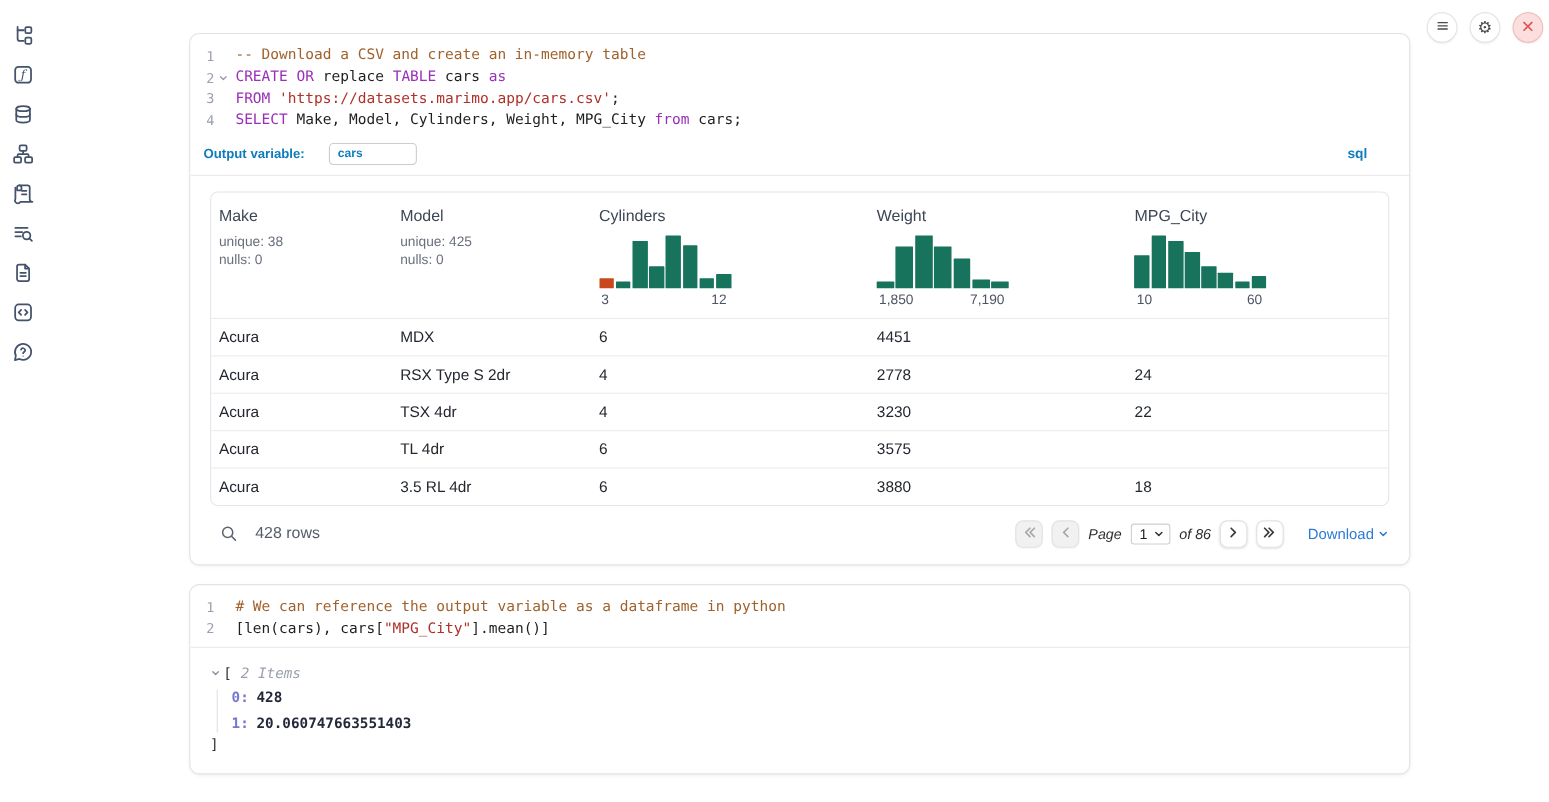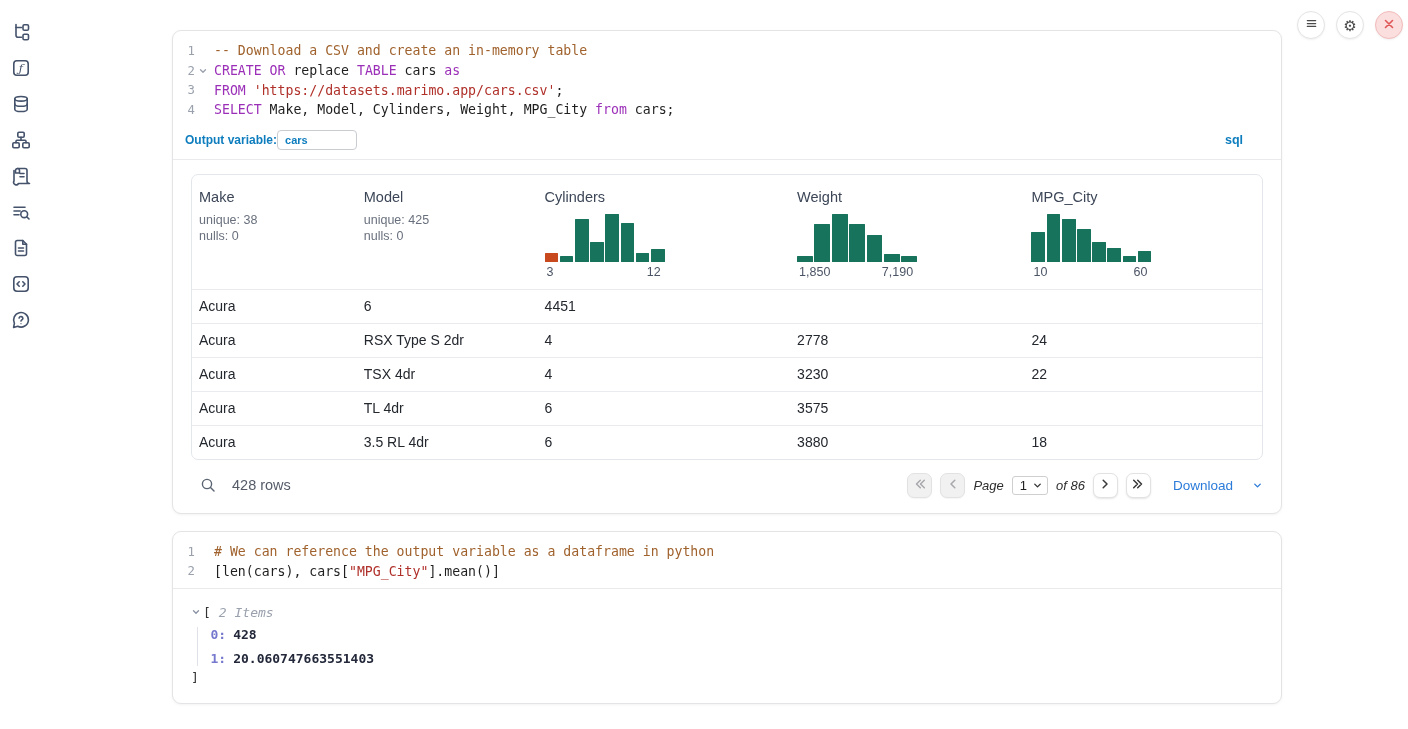--- a/index.html
+++ b/index.html
@@ -33,21 +33,21 @@
   .lnum { width:22px; text-align:right; color:#9aa1ad; font-size:12.3px; flex:none; }
   .fold { width:13px; margin-left:1px; flex:none; display:flex; align-items:center;
     justify-content:center; color:#9aa1ad; }
   .ctext { padding-left:5px; white-space:pre; color:#1f1f1f; }
   .tok-k { color:var(--kw); }
   .tok-s { color:var(--str); }
   .tok-c { color:var(--cmt); }
   .tok-p { color:#1f1f1f; }
 
   
-  .outvar-row { display:flex; align-items:center; gap:0; padding:3px 12px 9px;
+  .outvar-row { display:flex; align-items:center; gap:22px; padding:3px 12px 9px;
     border-bottom:1px solid #eaeaec; }
   .outvar-label { font-size:12px; font-weight:700; color:var(--accent); }
   .outvar-input { width:80px; border:1px solid #c9ccd1; border-radius:4px;
     font-size:11px; font-weight:700; color:var(--accent); padding:3px 7px;
     font-family:"Liberation Sans", sans-serif; background:#fff; }
   .lang-badge { margin-left:auto; margin-right:26px; font-size:12.5px; font-weight:700;
     color:var(--accent); }
 
   
   .table-box { margin:14px 18px 0; border:1px solid #e3e6ea; border-radius:7px; overflow:hidden; }
@@ -70,21 +70,21 @@
   .pager { margin-left:auto; display:flex; align-items:center; gap:8px; }
   .page-btn { width:25px; height:25px; border-radius:7px; border:1px solid #e2e2e4;
     background:#fff; display:flex; align-items:center; justify-content:center;
     color:#3a3a3a; box-shadow:0 1px 2px rgba(0,0,0,.1); cursor:pointer; }
   .page-btn.disabled { background:#f1f1f2; color:#a8a8ac; box-shadow:0 1px 1px rgba(0,0,0,.04); }
   .page-label, .of-label { font-size:13px; color:#2e2e2e;font-style:italic; }
   .page-select { display:flex; align-items:center; gap:5px; border:1px solid #cfcfcf;
     border-radius:3px; padding:1px 4px 1px 7px; font-size:13px; color:#1f1f1f;
     height:19px; cursor:pointer; }
   .page-select .chev { display:flex; color:#333; }
-  .download { margin-left:14px; display:flex; align-items:center; gap:19px;
+  .download { margin-left:14px; display:flex; align-items:center; gap:3px;
     color:var(--link); font-size:13.5px; text-decoration:none; cursor:pointer; }
 
   
   .output-area { border-top:1px solid #eaeaec; padding:14px 0 18px 18px;
     font-family:"DejaVu Sans Mono", monospace; font-size:13px; color:#2a2f3a; }
   .tree-head { display:flex; align-items:center; height:18px; }
   .tree-chev { display:flex; color:#8a93a3; margin-right:2px; cursor:pointer; }
   .tree-bracket { color:#333; }
   .tree-meta { color:#9aa1ad; font-style:italic; margin-left:8px; }
   .tree-items { margin:6px 0 4px 5.5px; border-left:1px solid #dfe2e8; padding-left:13px;
@@ -304,20 +304,21 @@
               <div class="hist-labels">
                 <span>10</span>
                 <span>60</span>
               </div>
             </div>
           </div>
         </div>
       <div id="tbody">
           <div class="trow">
             <div class="td">Acura</div>
+            <div class="td">MDX</div>
             <div class="td">6</div>
             <div class="td">4451</div>
           </div>
           <div class="trow">
             <div class="td">Acura</div>
             <div class="td">RSX Type S 2dr</div>
             <div class="td">4</div>
             <div class="td">2778</div>
             <div class="td">24</div>
           </div>

